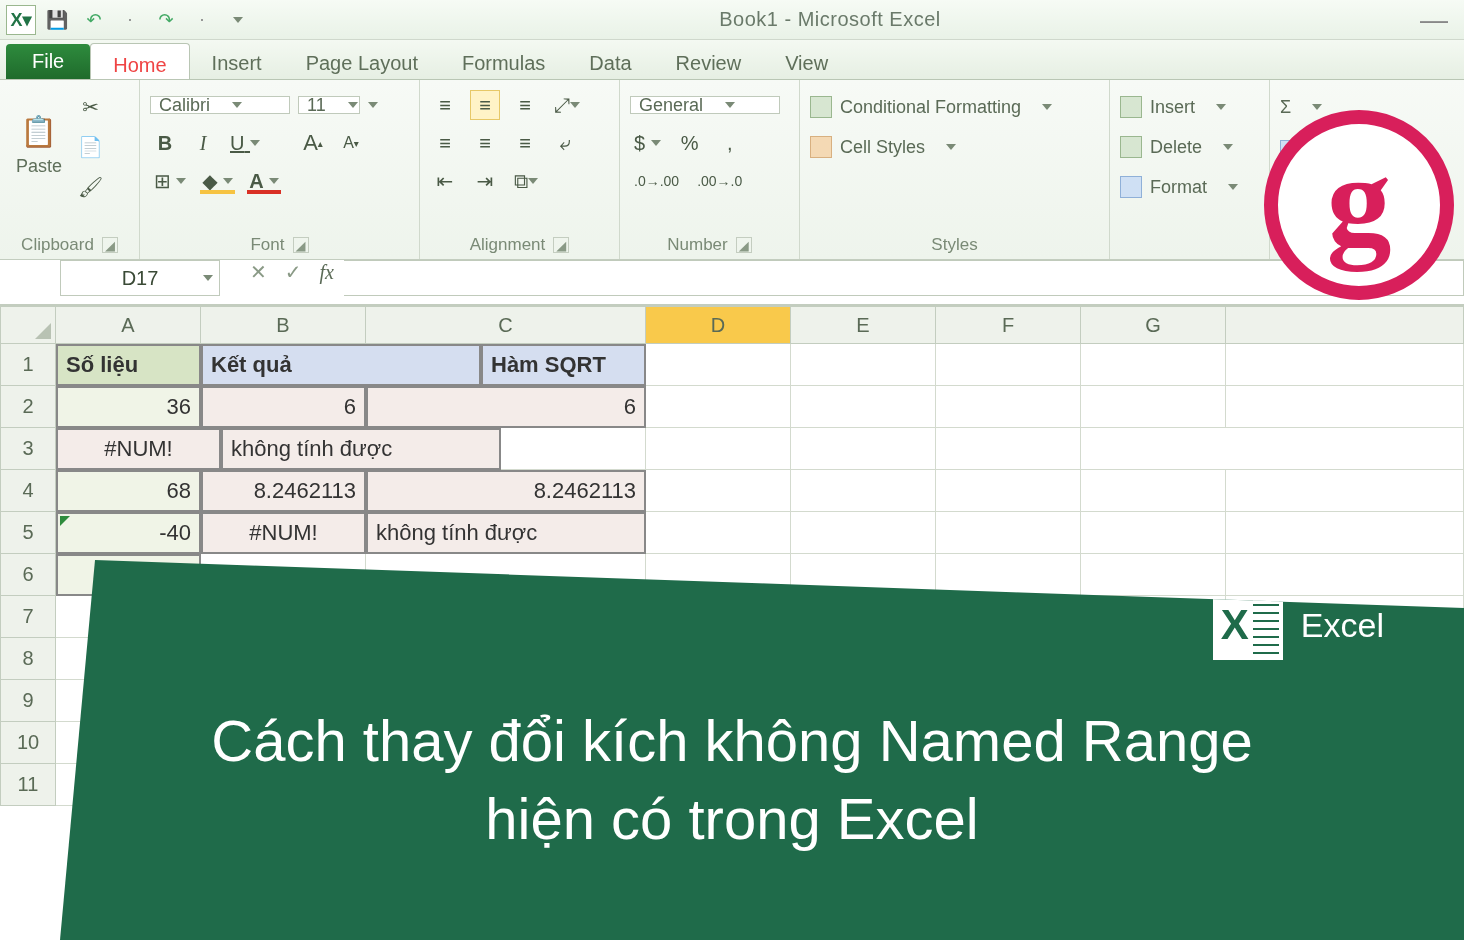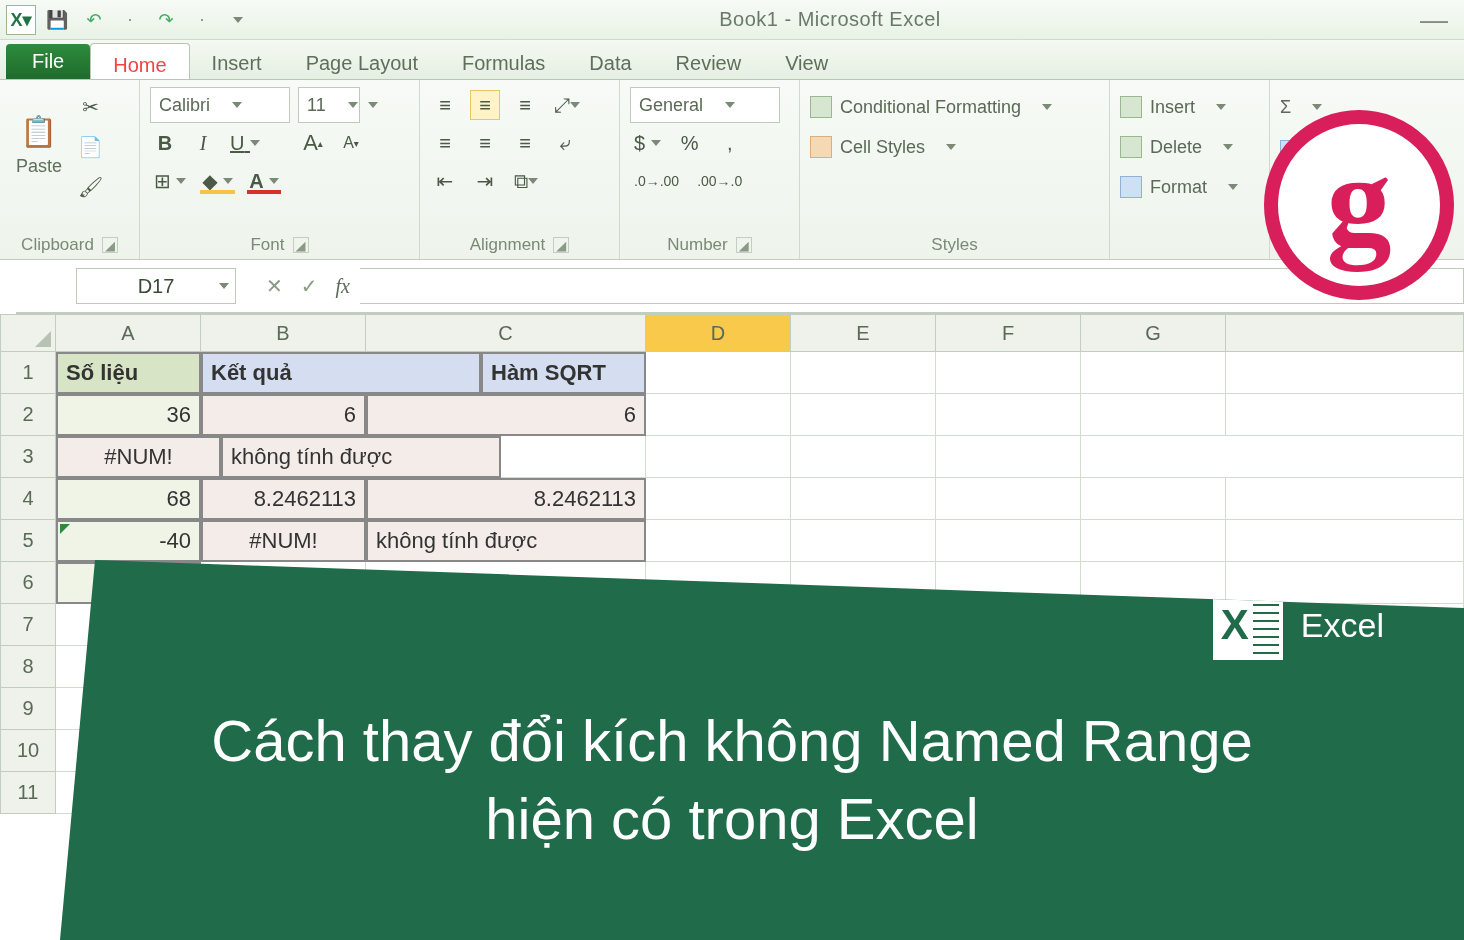--- a/index.html
+++ b/index.html
@@ -77,21 +77,21 @@
   }
   .dlg-launch { font-size:13px; color:#8a9a86; border:1px solid #c4cdc0; width:16px;height:16px;display:inline-flex;align-items:center;justify-content:center;}
   .btn-big {
     display:flex;flex-direction:column;align-items:center;justify-content:center;
     padding:4px 6px; color:#5f6f5a; font-size:18px; gap:4px;
   }
   .icon24 { width:40px;height:40px;display:flex;align-items:center;justify-content:center;font-size:30px;}
   .row { display:flex; align-items:center; gap:8px; height:38px;}
   .row2 { display:flex; align-items:center; gap:10px; height:38px;}
   .ctrl {
-    border:1px solid #c0cabb; background:#fff; height:36px;
+    border:1px solid #c0cabb; background:#fff; height:18px;
     display:flex;align-items:center; padding:0 8px; color:#5a6a56; font-size:18px;
     gap:22px;
   }
   .dd { width:0;height:0;border-left:5px solid transparent;border-right:5px solid transparent;border-top:6px solid #7a8a76;}
   .rib-btn {
     height:30px;min-width:30px;display:flex;align-items:center;justify-content:center;
     color:#4a5a46;font-size:20px; padding:0 4px;
   }
   .rib-btn.b{font-weight:bold;} .rib-btn.i{font-style:italic;font-family:serif;}
   .rib-btn.u{text-decoration:underline;}
@@ -106,21 +106,21 @@
   
   .brand-g{
     position:absolute; right:10px; top:110px;
     width:190px;height:190px;border-radius:50%;
     border:14px solid #d81f5b; background:#fff;
     display:flex;align-items:center;justify-content:center;
     z-index:5;
   }
   .brand-g span{font-size:130px;font-weight:bold;color:#d81f5b;font-family:Georgia,serif;transform:translateY(-6px);}
   
-  .fbar{height:54px;border-bottom:2px solid #c3cdbf;display:flex;align-items:center;margin-left:16px;}
+  .fbar{height:46px;border-bottom:2px solid #c3cdbf;display:flex;align-items:flex-start;}
   .namebox{width:160px;height:36px;border:1px solid #c0cabb;margin-left:60px;display:flex;align-items:center;justify-content:center;color:#3a4a36;font-size:20px;background:#fff;position:relative;}
   .namebox .dd{position:absolute;right:6px;}
   .fx-ctrls{display:flex;align-items:center;gap:18px;margin-left:30px;color:#8a9a86;font-size:20px;}
   .fx-ctrls .fx{font-style:italic;font-family:serif;color:#5a6a56;}
   .fbar-input{flex:1;height:36px;border:1px solid #c0cabb;border-left:none;margin-left:10px;background:#fff;}
 
   
   .grid{position:relative;}
   .colhdr{display:flex;height:38px;}
   .corner{width:56px;background:#eef2eb;border:1px solid #c3cdbf;position:relative;}

